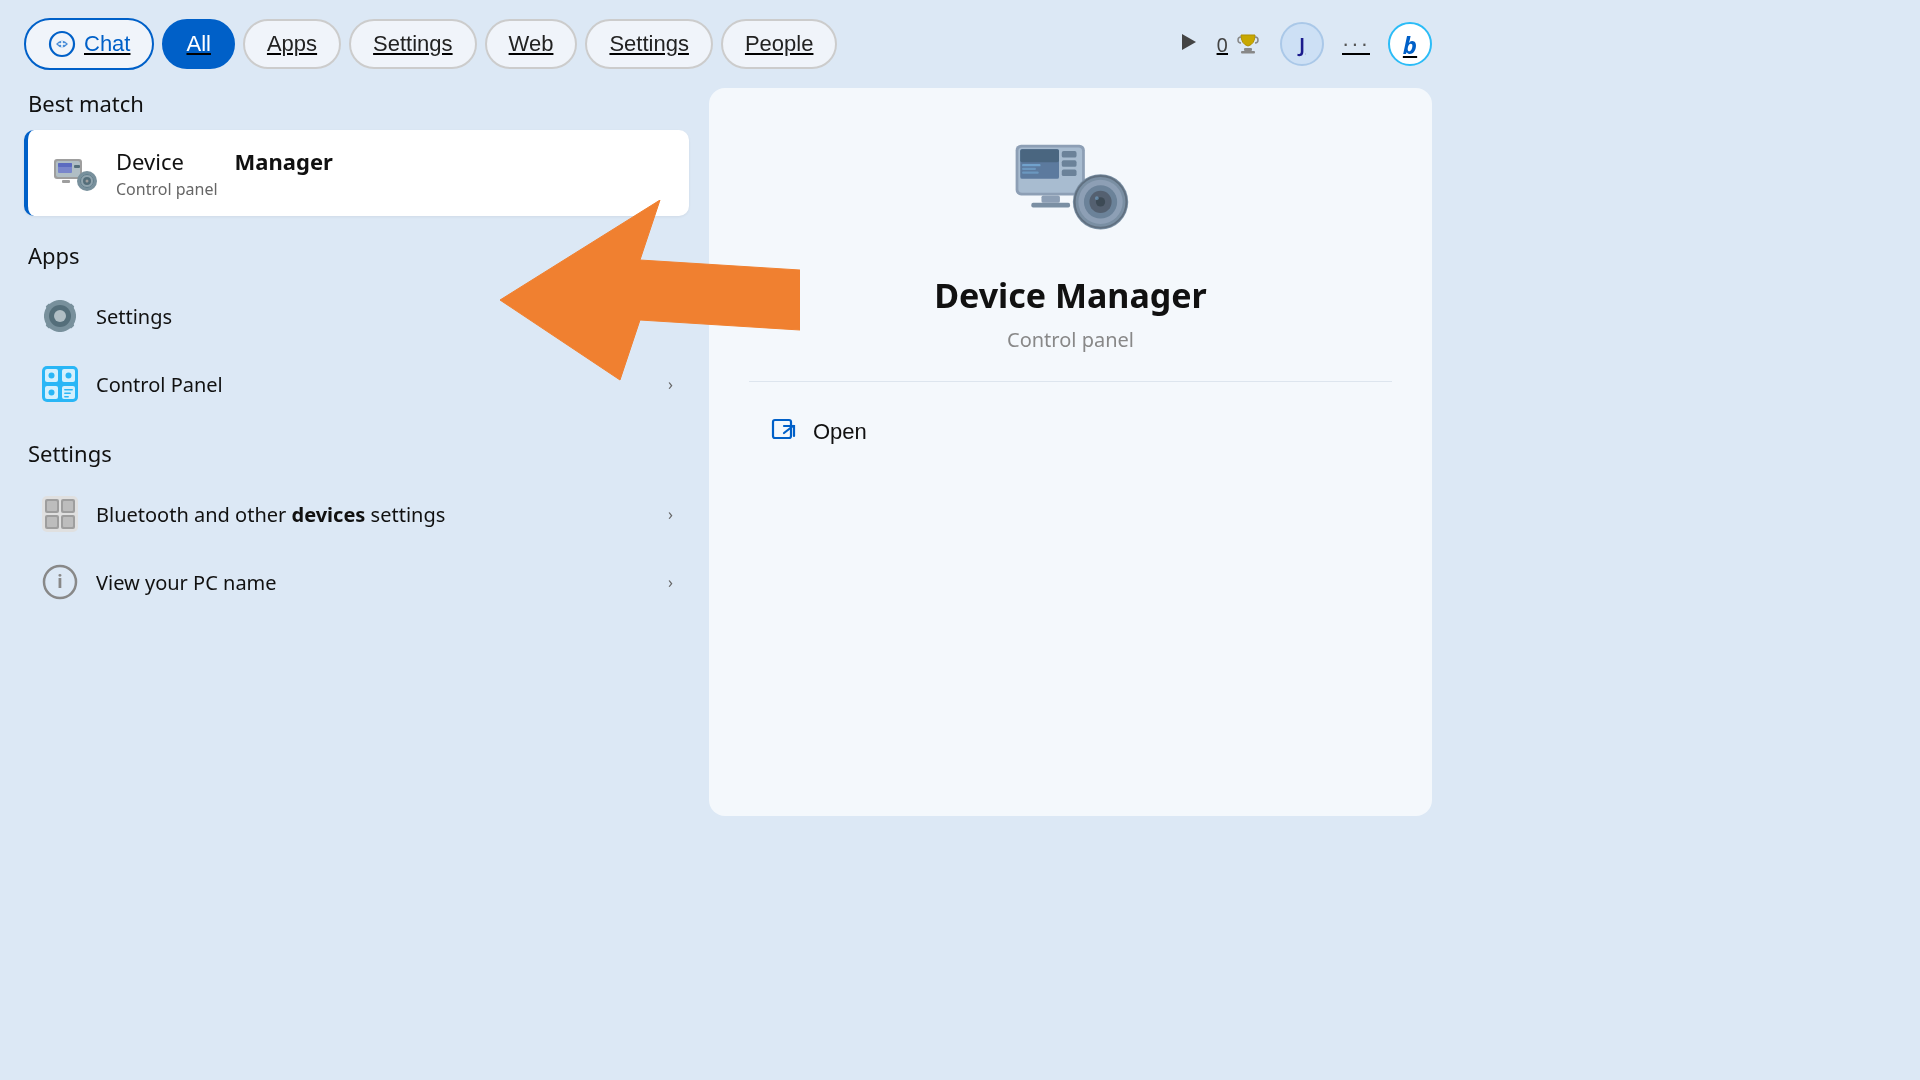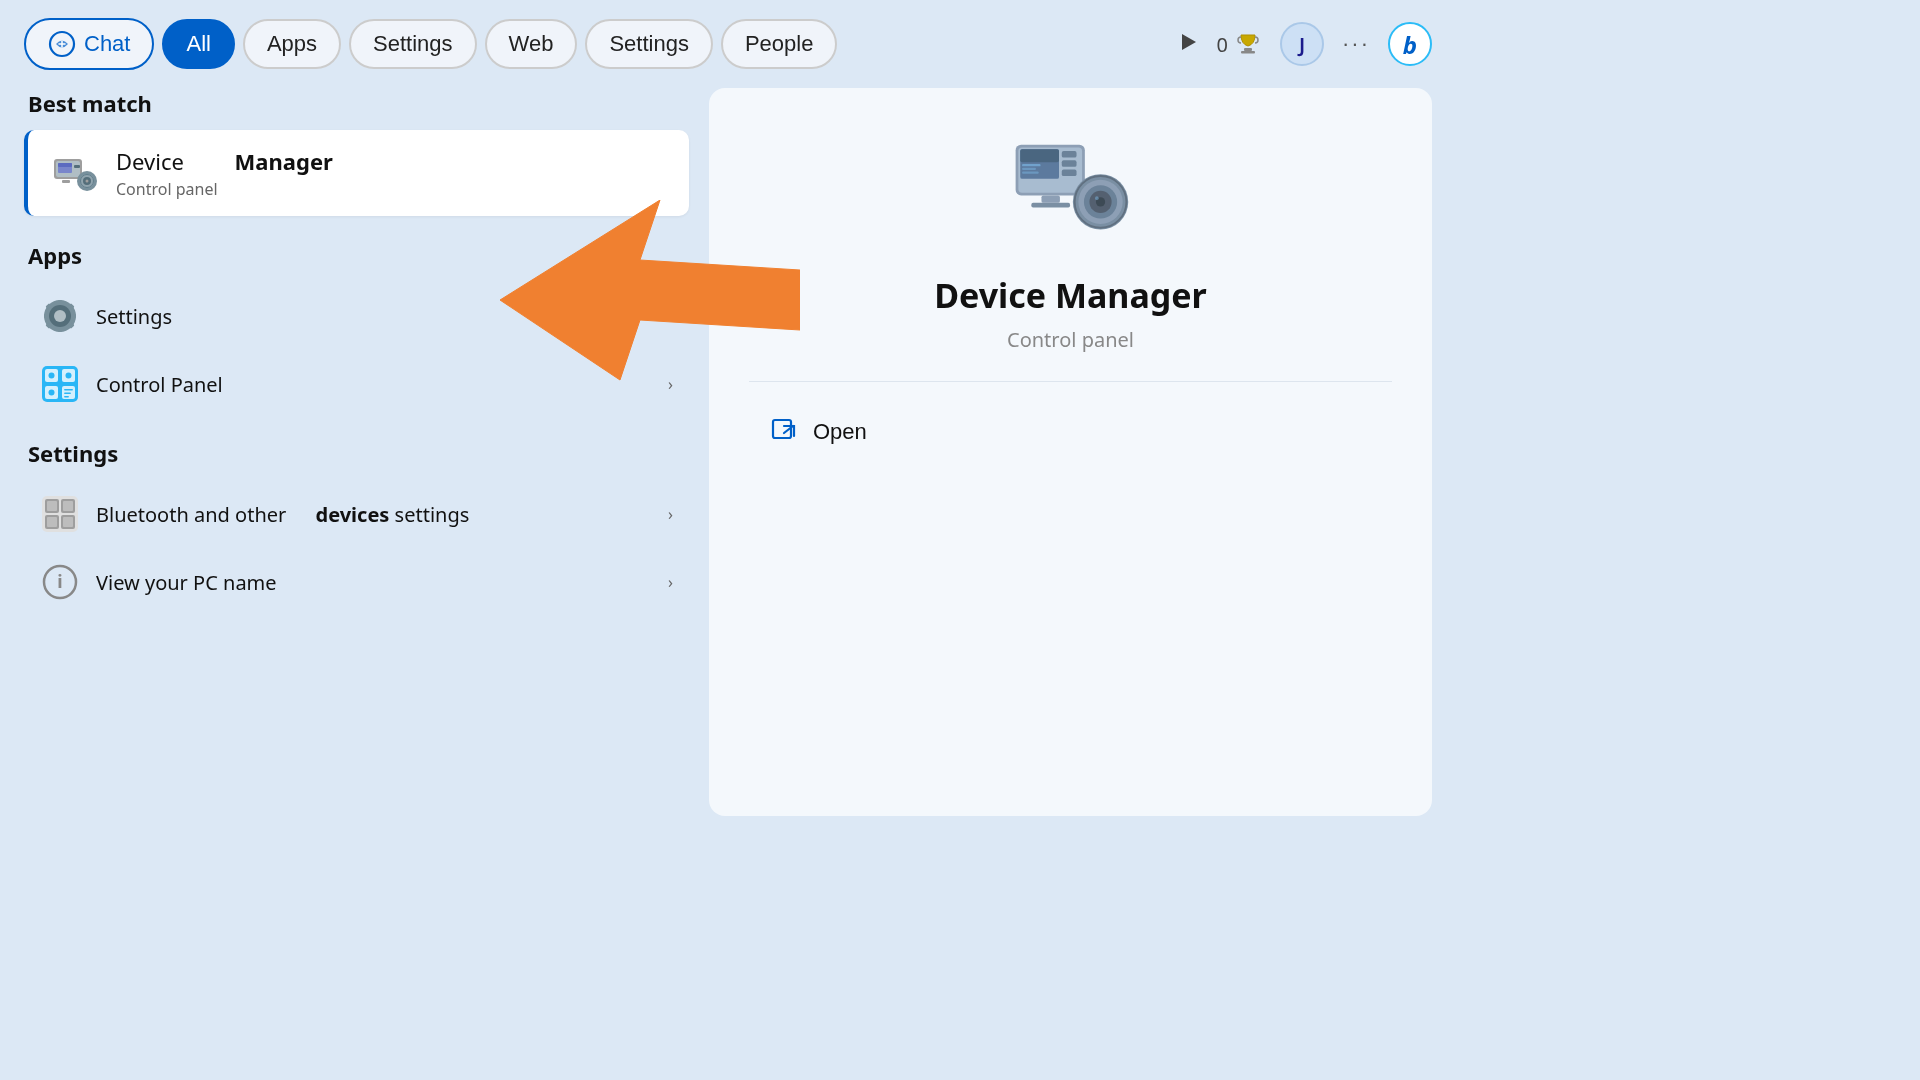--- a/index.html
+++ b/index.html
@@ -13,20 +13,21 @@
       position: relative;
     }
 
     
     .topbar {
       display: flex;
       align-items: center;
       padding: 18px 24px;
       gap: 8px;
       background: transparent;
+      text-decoration: underline;
     }
 
     .tab-btn {
       display: flex;
       align-items: center;
       gap: 8px;
       padding: 10px 22px;
       border-radius: 50px;
       border: 2px solid #ccc;
       background: #f0f4fa;
@@ -125,21 +126,21 @@
     }
 
     
     .left-panel {
       flex: 0 0 685px;
       padding-right: 20px;
     }
 
     .section-title {
       font-size: 22px;
-      font-weight: 700;
+      font-weight: 400;
       color: #111;
       margin-bottom: 12px;
       padding-left: 4px;
     }
 
     
     .best-match-item {
       display: flex;
       align-items: center;
       gap: 16px;
@@ -206,21 +207,20 @@
 
     .list-item-label {
       font-size: 20px;
       color: #111;
       font-weight: 400;
       flex: 1;
     }
 
     .list-item-label strong {
       font-weight: 700;
-      margin-left: 24px;
     }
 
     .chevron {
       font-size: 16px;
       color: #666;
     }
 
     
     .settings-section { margin-bottom: 20px; }
 

